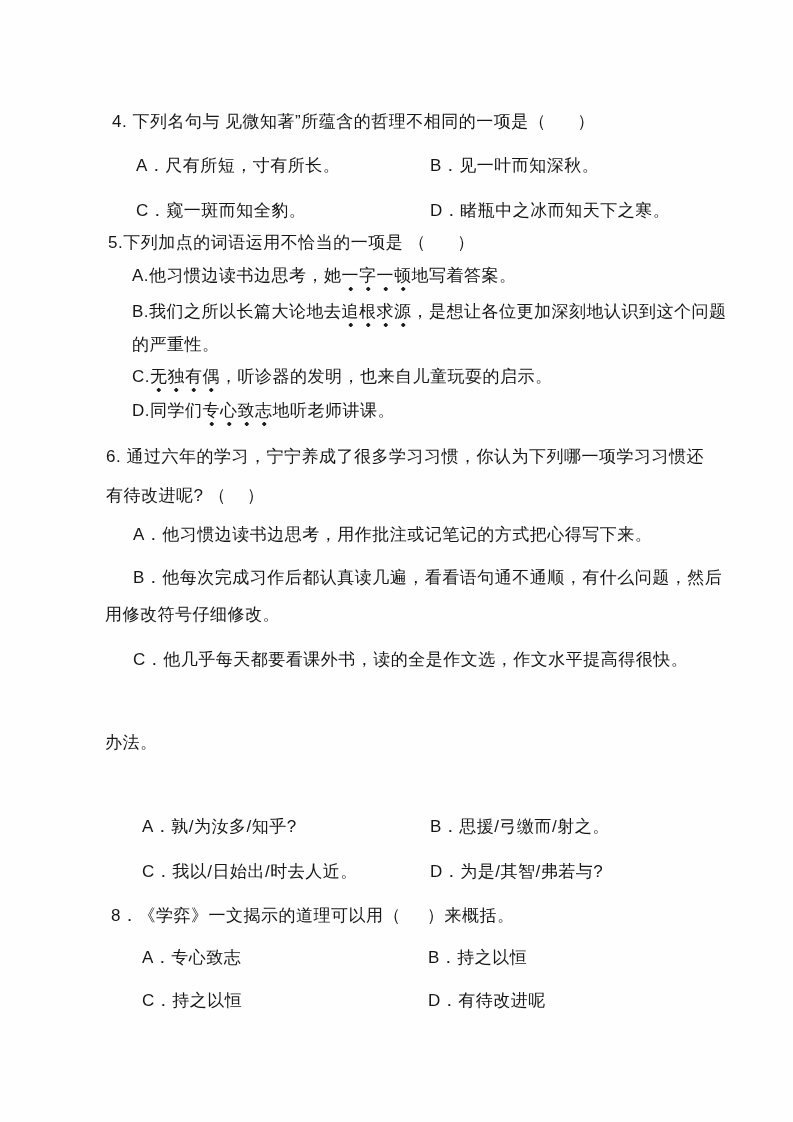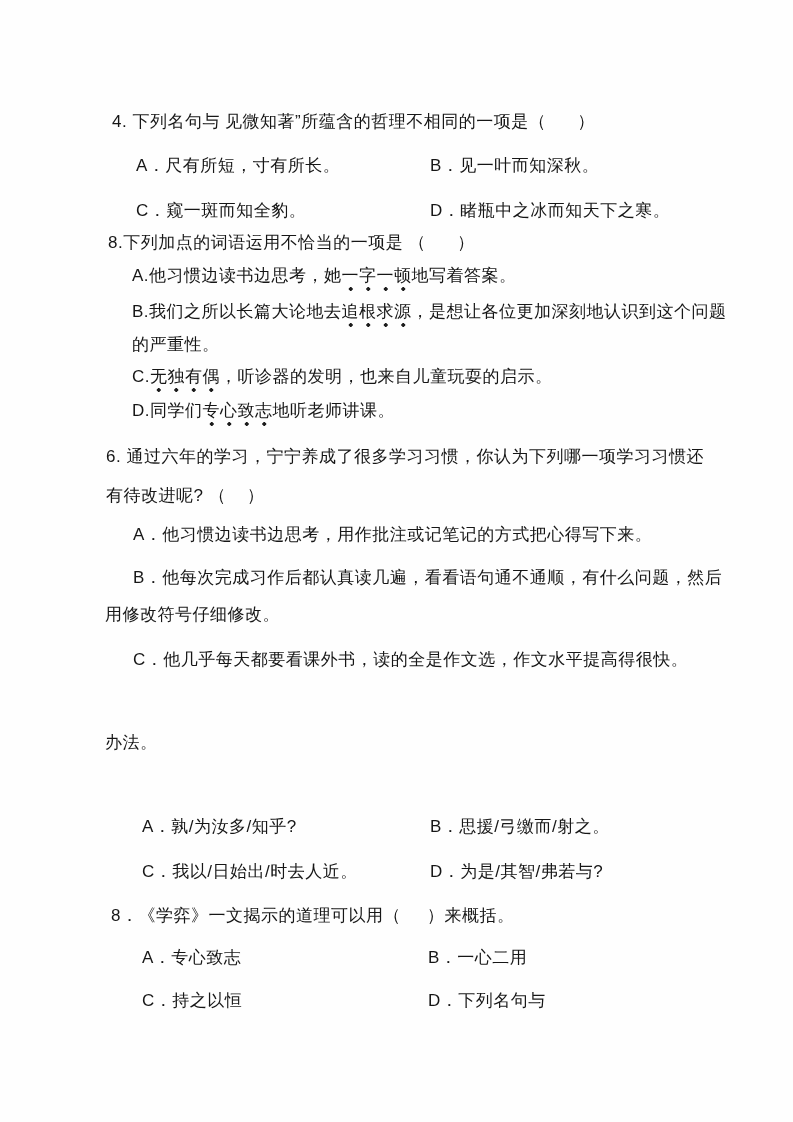--- a/index.html
+++ b/index.html
@@ -38,21 +38,21 @@
 <body>
 
 <div class="page">
 
   <div class="line" style="top:110px;left:112px">4. 下列名句与 见微知著”所蕴含的哲理不相同的一项是（      ）</div>
   <div class="line" style="top:154px;left:136px">A．尺有所短，寸有所长。</div>
   <div class="line" style="top:154px;left:430px">B．见一叶而知深秋。</div>
   <div class="line" style="top:199px;left:136px">C．窥一斑而知全豹。</div>
   <div class="line" style="top:199px;left:430px">D．睹瓶中之冰而知天下之寒。</div>
 
-  <div class="line" style="top:231px;left:108px">8.下列加点的词语运用不恰当的一项是 （      ）</div>
+  <div class="line" style="top:231px;left:108px">5.下列加点的词语运用不恰当的一项是 （      ）</div>
   <div class="line" style="top:264px;left:132px"><span>A.他习惯边读书边思考，她</span><span class="emph">一字一顿</span><span>地写着答案。</span></div>
   <div class="line" style="top:300px;left:132px"><span>B.我们之所以长篇大论地去</span><span class="emph">追根求源</span><span>，是想让各位更加深刻地认识到这个问题</span></div>
   <div class="line" style="top:333px;left:132px">的严重性。</div>
   <div class="line" style="top:365px;left:132px"><span>C.</span><span class="emph">无独有偶</span><span>，听诊器的发明，也来自儿童玩耍的启示。</span></div>
   <div class="line" style="top:399px;left:132px"><span>D.同学们</span><span class="emph">专心致志</span><span>地听老师讲课。</span></div>
 
   <div class="line" style="top:445px;left:106px">6. 通过六年的学习，宁宁养成了很多学习习惯，你认为下列哪一项学习习惯还</div>
   <div class="line" style="top:484px;left:106px">有待改进呢? （    ）</div>
   <div class="line" style="top:523px;left:133px">A．他习惯边读书边思考，用作批注或记笔记的方式把心得写下来。</div>
   <div class="line" style="top:566px;left:133px">B．他每次完成习作后都认真读几遍，看看语句通不通顺，有什么问题，然后</div>
@@ -60,17 +60,17 @@
   <div class="line" style="top:648px;left:133px">C．他几乎每天都要看课外书，读的全是作文选，作文水平提高得很快。</div>
   <div class="line" style="top:731px;left:105px">办法。</div>
 
   <div class="line" style="top:815px;left:142px">A．孰/为汝多/知乎?</div>
   <div class="line" style="top:815px;left:430px">B．思援/弓缴而/射之。</div>
   <div class="line" style="top:860px;left:142px">C．我以/日始出/时去人近。</div>
   <div class="line" style="top:860px;left:430px">D．为是/其智/弗若与?</div>
 
   <div class="line" style="top:904px;left:111px">8．《学弈》一文揭示的道理可以用（     ）来概括。</div>
   <div class="line" style="top:946px;left:142px">A．专心致志</div>
-  <div class="line" style="top:946px;left:428px">B．一心二用</div>
+  <div class="line" style="top:946px;left:428px">B．持之以恒</div>
   <div class="line" style="top:989px;left:142px">C．持之以恒</div>
-  <div class="line" style="top:989px;left:428px">D．下列名句与</div>
+  <div class="line" style="top:989px;left:428px">D．有待改进呢</div>
 
 </div>
 
 </body></html>

